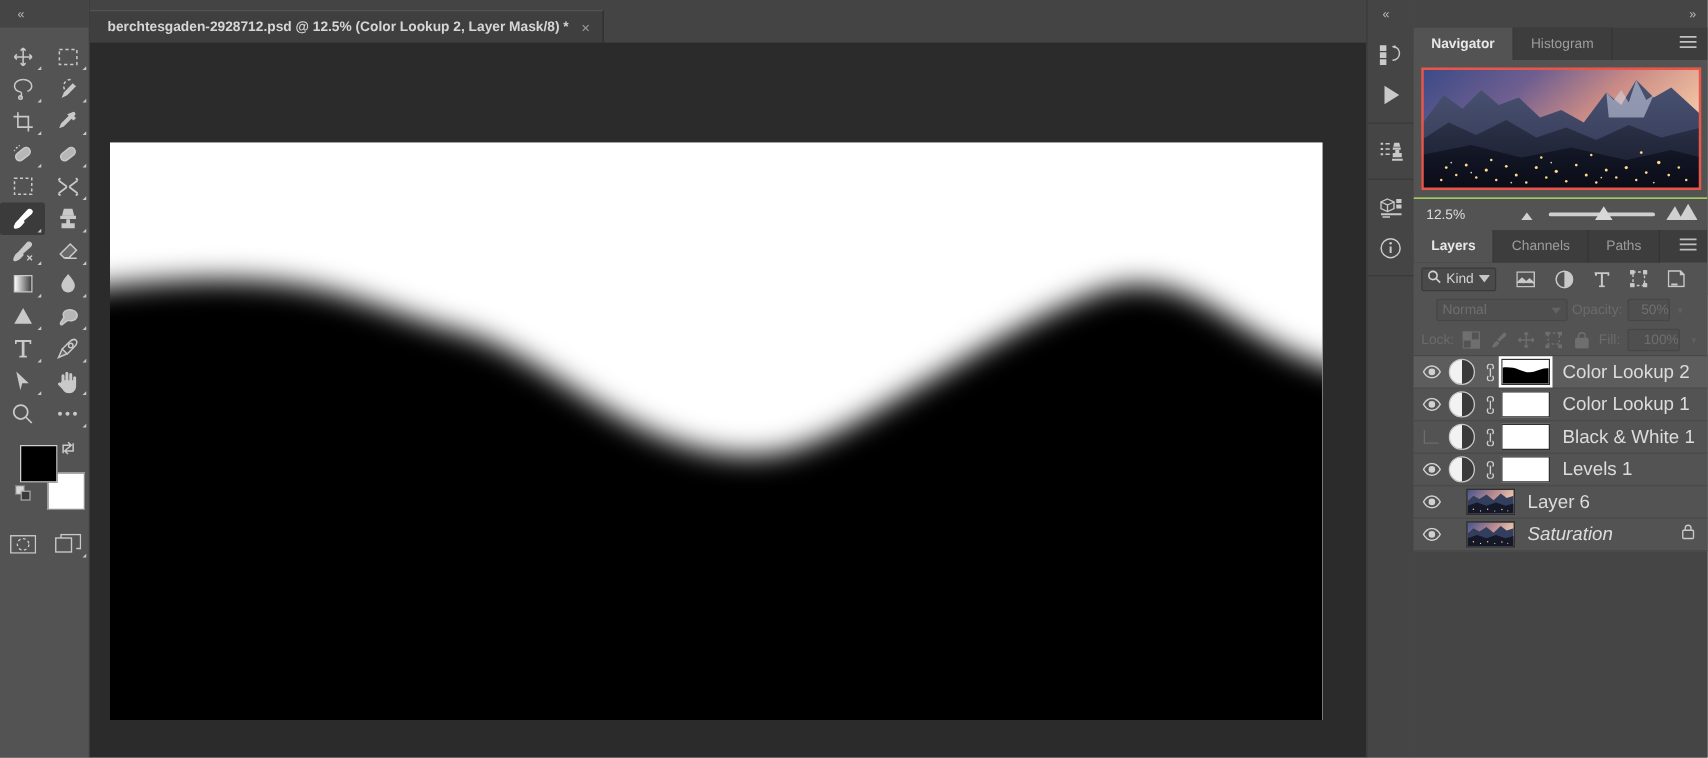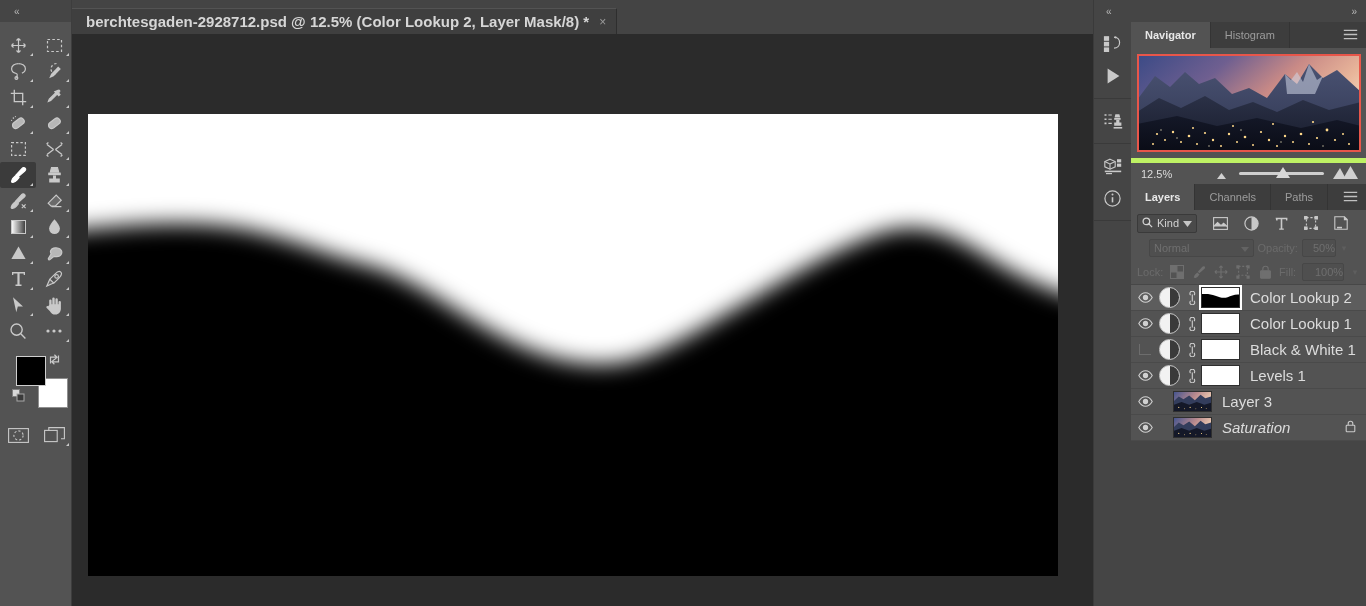--- a/index.html
+++ b/index.html
@@ -60,21 +60,21 @@
     position: absolute; left: 72px; top: 0; width: 1021px; height: 34px;
     background: #444444;
   }
   #doc-tab {
     position: absolute; left: 0px; top: 8px; height: 26px;
     background: #3f3f3f; display: flex; align-items: center;
     padding: 0 10px 0 14px; border-top: 1px solid #535353;
     border-right: 1px solid #2e2e2e;
   }
   #doc-tab-title {
-    color: #d6d6d6; font-size: 15px; font-weight: bold; white-space: nowrap;
+    color: #d6d6d6; font-size: 11px; font-weight: bold; white-space: nowrap;
   }
   #doc-tab-close {
     margin-left: 10px; color: #9a9a9a; font-size: 12px; line-height: 1;
     cursor: pointer;
   }
 
   
   #canvas-area {
     position: absolute; left: 72px; top: 34px; width: 1021px; height: 572px;
     background: #2b2b2b; overflow: hidden;
@@ -130,21 +130,21 @@
     height: 110px; display: flex; align-items: center; justify-content: center;
     padding: 6px 0;
   }
   #nav-thumb {
     position: relative; width: 224px; height: 98px; overflow: hidden;
     outline: 2px solid #e8564a; outline-offset: -2px;
   }
   #nav-thumb svg { display: block; width: 100%; height: 100%; }
   #nav-footer {
     height: 26px; display: flex; align-items: center;
-    background: #535353; border-top: 5px solid #bef264;
+    background: #535353; border-top: 1px solid #bef264;
   }
   #nav-zoom-field {
     width: 62px; height: 18px; margin-left: 6px;
     background: #535353; display: flex; align-items: center; padding-left: 4px;
   }
   #nav-zoom-value { color: #dcdcdc; font-size: 11px; }
   #nav-slider-row {
     flex: 1; display: flex; align-items: center; gap: 9px;
     padding: 0 8px 0 14px;
   }
@@ -897,21 +897,21 @@
     <g fill="#ffd98a">
       <circle cx="5" cy="17" r="0.6"></circle>
                   <circle cx="11" cy="18.5" r="0.5"></circle>
                   <circle cx="17" cy="17" r="0.6"></circle>
       <circle cx="23" cy="18.6" r="0.5"></circle>
                   <circle cx="29" cy="17.2" r="0.6"></circle>
                   <circle cx="34" cy="18.4" r="0.5"></circle>
     </g>
   </svg>
 </div>
-            <div class="layer-name">Layer 3</div>
+            <div class="layer-name">Layer 6</div>
           </div>
           <div class="layer-row">
             <div class="eye-cell">
   <svg width="15" height="11" viewBox="0 0 15 11" fill="none" stroke="currentColor" stroke-width="1.1">
     <path d="M0.8 5.5C2.6 2.3 4.9 0.8 7.5 0.8s4.9 1.5 6.7 4.7c-1.8 3.2-4.1 4.7-6.7 4.7S2.6 8.7 0.8 5.5z"></path>
     <circle cx="7.5" cy="5.5" r="2.1" fill="currentColor"></circle>
   </svg>
 </div>
             <div class="img-thumb">
   <svg viewBox="0 0 39 21" preserveAspectRatio="none">

